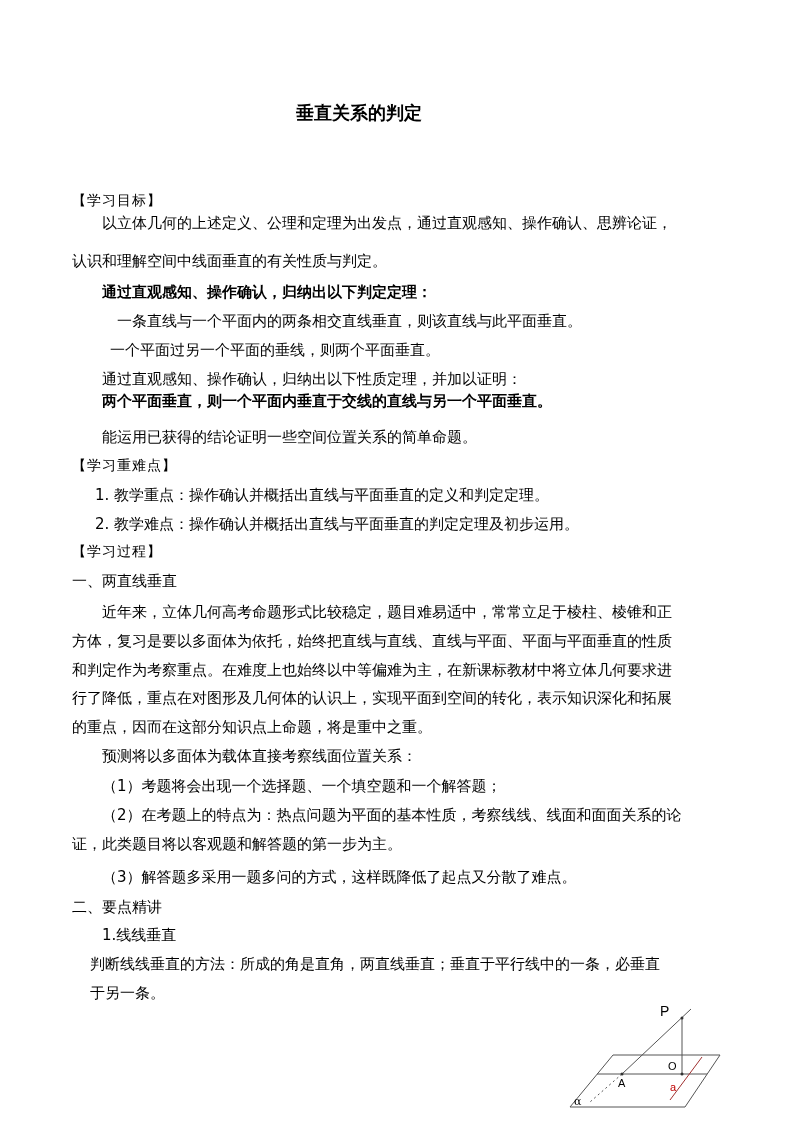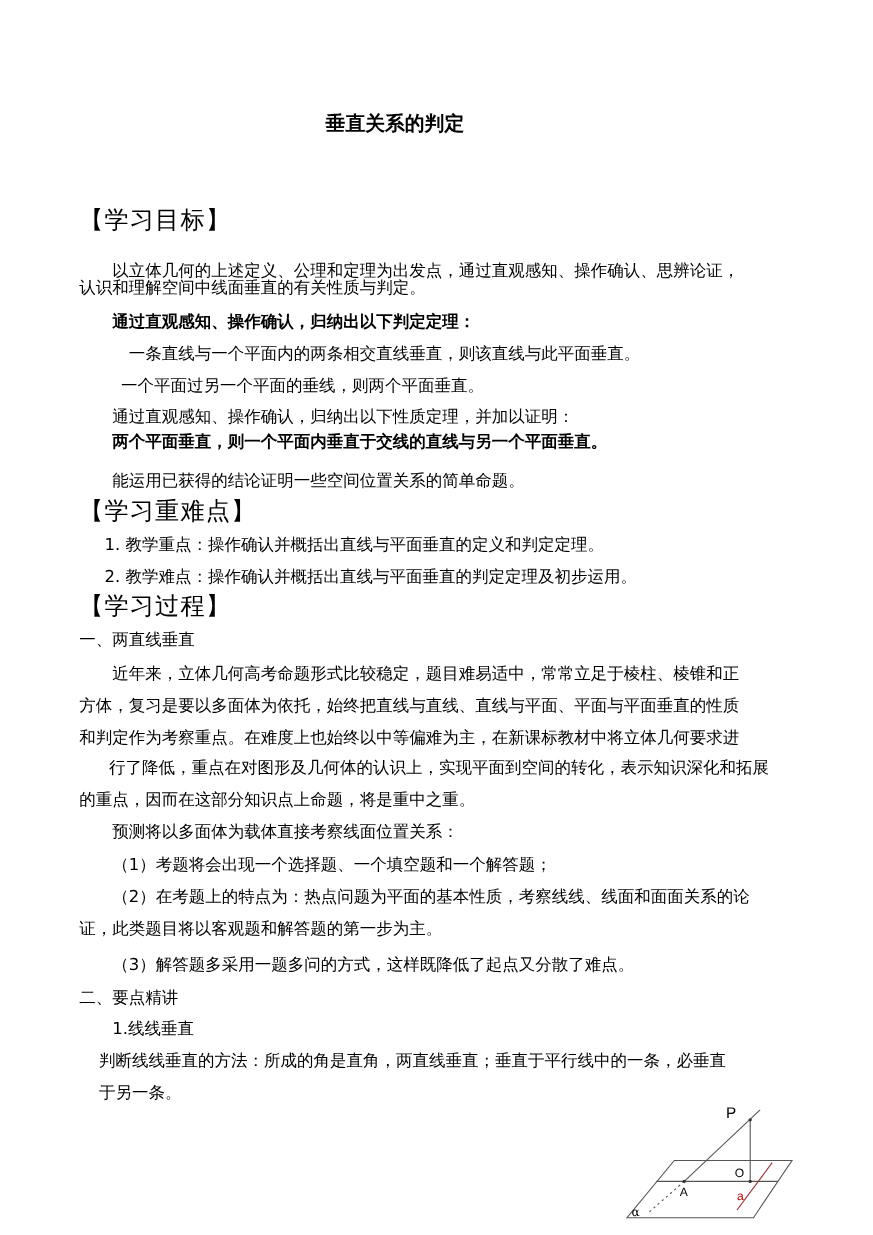--- a/index.html
+++ b/index.html
@@ -1,49 +1,49 @@
 <!DOCTYPE html>
 <html><head>
   <meta charset="utf-8">
   <style>
     html, body { margin: 0; padding: 0; background: #ffffff; }
     body { width: 794px; height: 1123px; position: relative; overflow: hidden;
            font-family: "DejaVu Sans", "Liberation Sans", sans-serif; color: #000; }
     .line { position: absolute; white-space: nowrap; font-size: 15px; line-height: 20px; }
     .title { position: absolute; left: 0; width: 718px; top: 101px; text-align: center;
              font-family: "DejaVu Serif", "Liberation Serif", serif; font-weight: bold; font-size: 18px; line-height: 24px; }
-    .heading { font-family: Liberation Sans, sans-serif; font-size: 22px; letter-spacing: 1px; }
+    .heading { font-family: Liberation Sans, sans-serif; font-size: 14px; letter-spacing: 1px; }
     .fig { position: absolute; left: 560px; top: 995px; width: 180px; height: 128px; }
   </style>
 </head>
 <body>
 
 <div>
   <div class="title">垂直关系的判定</div>
 
   <div class="line heading" style="left:72px; top:190px;">【学习目标】</div>
-  <div class="line" style="left:102px; top:236px;text-align:right;">以立体几何的上述定义、公理和定理为出发点，通过直观感知、操作确认、思辨论证，</div>
+  <div class="line" style="left:102px; top:213px;text-align:right;">以立体几何的上述定义、公理和定理为出发点，通过直观感知、操作确认、思辨论证，</div>
   <div class="line" style="left:72px; top:251px;">认识和理解空间中线面垂直的有关性质与判定。</div>
   <div class="line" style="left:102px; top:282px;font-weight:bold;">通过直观感知、操作确认，归纳出以下判定定理：</div>
   <div class="line" style="left:117px; top:311px;">一条直线与一个平面内的两条相交直线垂直，则该直线与此平面垂直。</div>
   <div class="line" style="left:110px; top:340px;">一个平面过另一个平面的垂线，则两个平面垂直。</div>
   <div class="line" style="left:102px; top:369px;">通过直观感知、操作确认，归纳出以下性质定理，并加以证明：</div>
   <div class="line" style="left:102px; top:391px;font-weight:bold;">两个平面垂直，则一个平面内垂直于交线的直线与另一个平面垂直。</div>
   <div class="line" style="left:102px; top:427px;">能运用已获得的结论证明一些空间位置关系的简单命题。</div>
 
   <div class="line heading" style="left:72px; top:455px;">【学习重难点】</div>
   <div class="line" style="left:95px; top:485px;">1. 教学重点：操作确认并概括出直线与平面垂直的定义和判定定理。</div>
   <div class="line" style="left:95px; top:514px;">2. 教学难点：操作确认并概括出直线与平面垂直的判定定理及初步运用。</div>
 
   <div class="line heading" style="left:72px; top:541px;text-align:center;">【学习过程】</div>
   <div class="line" style="left:72px; top:571px;">一、两直线垂直</div>
   <div class="line" style="left:102px; top:602px;">近年来，立体几何高考命题形式比较稳定，题目难易适中，常常立足于棱柱、棱锥和正</div>
   <div class="line" style="left:72px; top:631px;">方体，复习是要以多面体为依托，始终把直线与直线、直线与平面、平面与平面垂直的性质</div>
   <div class="line" style="left:72px; top:660px;">和判定作为考察重点。在难度上也始终以中等偏难为主，在新课标教材中将立体几何要求进</div>
-  <div class="line" style="left:72px; top:688px;margin-left:27px;">行了降低，重点在对图形及几何体的认识上，实现平面到空间的转化，表示知识深化和拓展</div>
+  <div class="line" style="left:72px; top:688px;">行了降低，重点在对图形及几何体的认识上，实现平面到空间的转化，表示知识深化和拓展</div>
   <div class="line" style="left:72px; top:717px;">的重点，因而在这部分知识点上命题，将是重中之重。</div>
   <div class="line" style="left:102px; top:746px;">预测将以多面体为载体直接考察线面位置关系：</div>
   <div class="line" style="left:102px; top:776px;">（1）考题将会出现一个选择题、一个填空题和一个解答题；</div>
   <div class="line" style="left:102px; top:805px;">（2）在考题上的特点为：热点问题为平面的基本性质，考察线线、线面和面面关系的论</div>
   <div class="line" style="left:72px; top:834px;">证，此类题目将以客观题和解答题的第一步为主。</div>
   <div class="line" style="left:102px; top:867px;">（3）解答题多采用一题多问的方式，这样既降低了起点又分散了难点。</div>
 
   <div class="line" style="left:72px; top:897px;">二、要点精讲</div>
   <div class="line" style="left:102px; top:925px;">1.线线垂直</div>
   <div class="line" style="left:90px; top:954px;">判断线线垂直的方法：所成的角是直角，两直线垂直；垂直于平行线中的一条，必垂直</div>

